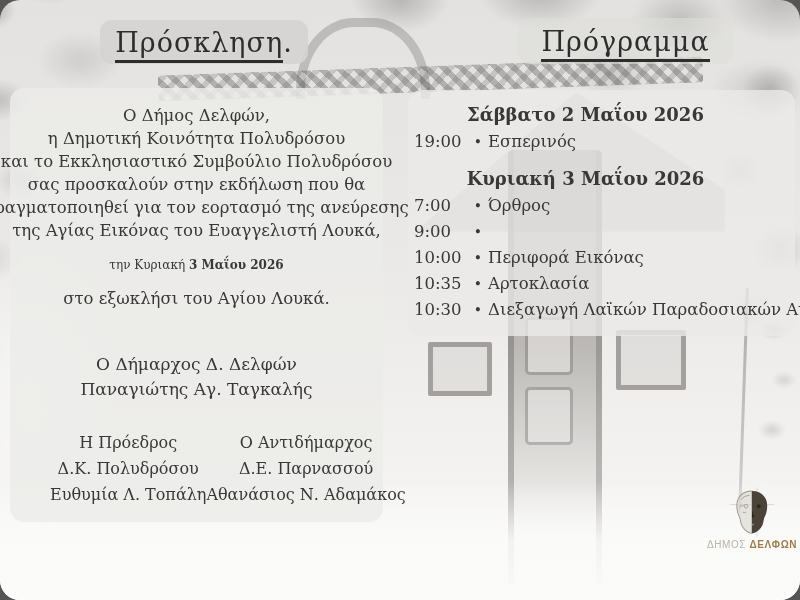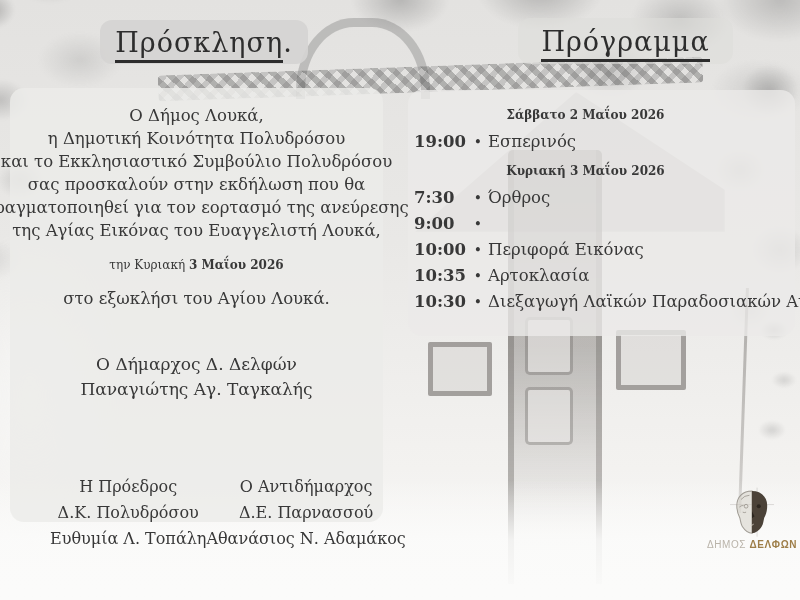--- a/index.html
+++ b/index.html
@@ -2,20 +2,21 @@
 <html lang="el"><head>
 <meta charset="utf-8">
 <style>
   html,body{margin:0;padding:0;}
   body{background:#555;display:flex;justify-content:center;align-items:flex-start;}
   .stage{
     position:relative;width:800px;height:600px;overflow:hidden;
     background:linear-gradient(180deg,#e3e2e0 0%,#e9e8e6 40%,#f3f2f0 78%,#fbfbfa 100%);
     font-family:"DejaVu Serif","Liberation Serif",serif;
     color:#383838;
+    border-radius:20px;
   }
   
   .photo, .photo *{position:absolute;pointer-events:none;}
   .ph-foliage-tl{
     left:-40px;top:-50px;width:230px;height:360px;opacity:.55;filter:blur(1.5px);
     background:
       radial-gradient(36px 28px at 30px 60px, rgba(70,70,70,.65), transparent 70%),
       radial-gradient(50px 34px at 90px 30px, rgba(110,110,110,.55), transparent 70%),
       radial-gradient(40px 30px at 40px 150px, rgba(95,95,95,.5), transparent 70%),
       radial-gradient(60px 40px at 120px 110px, rgba(150,150,150,.5), transparent 70%),
@@ -116,30 +117,30 @@
   .inv-line{font-size:16.5px;line-height:23px;white-space:nowrap;text-align:center;}
   .inv-date{margin-top:12px;font-size:12px;line-height:23px;white-space:nowrap;}
   .inv-date .d{font-weight:700;}
   .inv-location{margin-top:10px;font-size:16.5px;line-height:23px;white-space:nowrap;}
   .mayor{margin-top:42px;text-align:center;}
   .mayor div{font-size:17px;line-height:25px;white-space:nowrap;}
   .sig-row{
     margin-top:28px;width:100%;box-sizing:border-box;padding-left:40px;
     display:flex;
   }
-  .sig-col{flex:1;text-align:center;margin-top:44px;}
+  .sig-col{flex:1;text-align:center;}
   .sig-col div{font-size:16px;line-height:26px;white-space:nowrap;}
   
   .day-header{
-    text-align:center;font-weight:700;font-size:12px;line-height:22px;
+    text-align:center;font-weight:700;font-size:18px;line-height:22px;
     padding-right:36px;white-space:nowrap;
   }
-  .day-header.sun{margin-top:4px;}
+  .day-header.sun{margin-top:12px;}
   .prog-row{display:flex;align-items:baseline;height:24px;margin-top:2px;font-size:16.5px;white-space:nowrap;}
-  .prog-row .time{width:56px;flex:none;text-align:left;padding-left:2px;font-weight:bold;}
+  .prog-row .time{width:56px;flex:none;text-align:left;padding-left:2px;}
   .prog-row .bullet{width:16px;flex:none;text-align:center;font-size:14px;}
   .prog-row .label{padding-left:2px;}
   .prog-row.first{margin-top:6px;}
   
   .logo{position:absolute;left:708px;top:486px;width:88px;height:76px;display:flex;flex-direction:column;align-items:center;}
   .logo svg{width:58px;height:54px;display:block;}
   .logo .logo-text{font-family:"Liberation Sans",sans-serif;font-size:10px;letter-spacing:.6px;line-height:9px;white-space:nowrap;}
   .logo .t1{color:#b9b3a9;}
   .logo .t2{color:#9e7e48;font-weight:700;}
 </style>
@@ -169,21 +170,21 @@
 
   <div class="chip invitation">
     <span class="title"><span class="u">Πρόσκληση</span><span>.</span></span>
   </div>
 
   <div class="chip program">
     <span class="title"><span class="u">Πρόγραμμα</span></span>
   </div>
 
   <div class="panel invitation">
-    <div class="inv-line">Ο Δήμος Λουκά,</div>
+    <div class="inv-line">Ο Δήμος Δελφών,</div>
     <div class="inv-line">η Δημοτική Κοινότητα Πολυδρόσου</div>
     <div class="inv-line">και το Εκκλησιαστικό Συμβούλιο Πολυδρόσου</div>
     <div class="inv-line">σας προσκαλούν στην εκδήλωση που θα</div>
     <div class="inv-line">πραγματοποιηθεί για τον εορτασμό της ανεύρεσης</div>
     <div class="inv-line">της Αγίας Εικόνας του Ευαγγελιστή Λουκά,</div>
     <div class="inv-date">
       <span>την Κυριακή</span>
       <span class="d">3 Μαΐου 2026</span>
     </div>
     <div class="inv-location">στο εξωκλήσι του Αγίου Λουκά.</div>
@@ -207,21 +208,21 @@
 
   <div class="panel program">
     <div class="day-header sat">Σάββατο 2 Μαΐου 2026</div>
     <div class="prog-row first">
       <span class="time">19:00</span>
       <span class="bullet">•</span>
       <span class="label">Εσπερινός</span>
     </div>
     <div class="day-header sun">Κυριακή 3 Μαΐου 2026</div>
     <div class="prog-row first">
-      <span class="time">7:30</span>
+      <span class="time">7:00</span>
       <span class="bullet">•</span>
       <span class="label">Όρθρος</span>
     </div>
     <div class="prog-row">
       <span class="time">9:00</span>
       <span class="bullet">•</span>
     </div>
     <div class="prog-row">
       <span class="time">10:00</span>
       <span class="bullet">•</span>

